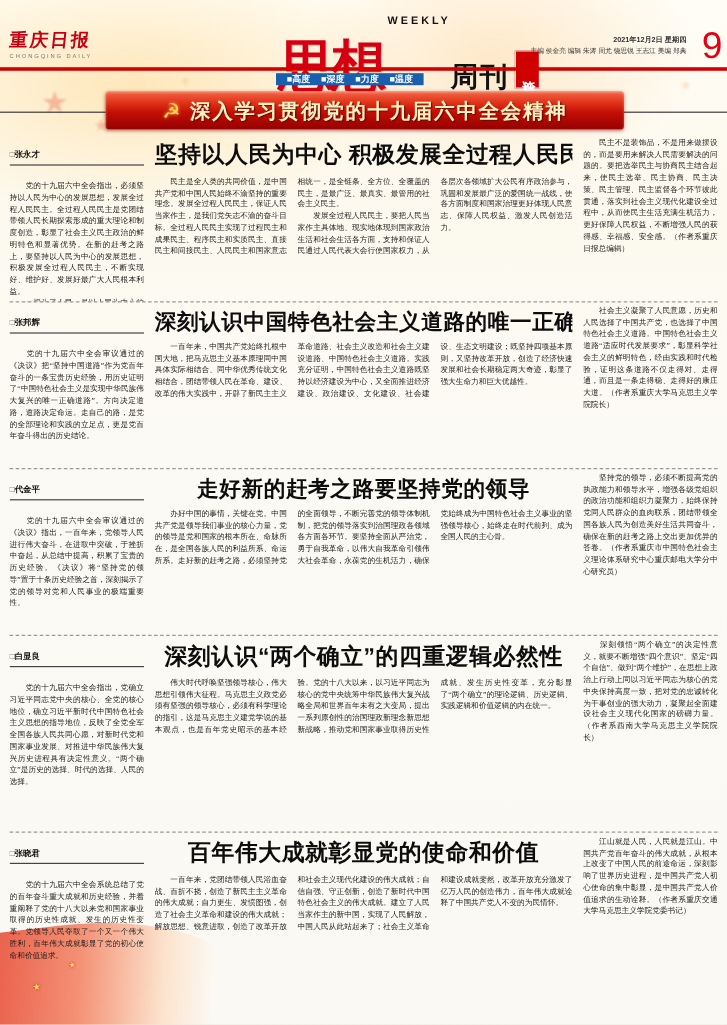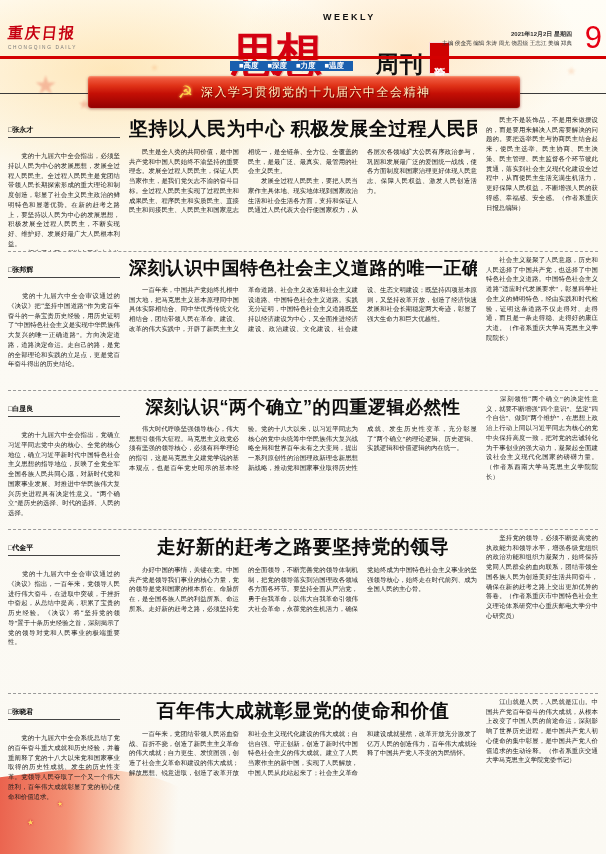--- a/index.html
+++ b/index.html
@@ -44,21 +44,21 @@
   .red-rule { position:absolute; left:0; right:0; top:56px; height:3px; background:#d40000; }
   .section-bar { position:absolute; left:230px; top:61px; background:#1a5fae; color:#fff;
     display:flex; gap:9px; padding:0 9px; font-size:7.5px; font-weight:bold; }
   
   .mid-line { position:absolute; left:0; right:0; top:93px; height:1px; background:#3a3a3a; }
   .banner { position:absolute; left:88px; top:76px; width:432px; height:32px;
     background:linear-gradient(180deg,#f4654a 0%,#e03318 30%,#c40f05 55%,#930000 100%);
     border-radius:3px; box-shadow:0 1px 3px rgba(120,0,0,.5), inset 0 1px 2px rgba(255,200,160,.55);
     display:flex; align-items:center; justify-content:center; gap:8px; }
   .emblem { color:#ffd24a; font-size:17px; text-shadow:0 0 3px rgba(255,220,120,.9); }
-  .banner-text { color:#fff3c2; font-size:12px; font-weight:normal; letter-spacing:1.5px;
+  .banner-text { color:#fff3c2; font-size:17px; font-weight:bold; letter-spacing:1.5px;
     text-shadow:1px 1px 1px rgba(90,0,0,.8); white-space:nowrap; }
   
   #articles { position:absolute; left:8px; right:8px; top:112px; }
   .article { display:flex; gap:9px; height:139px; overflow:hidden; padding-top:3px; }
   .article + .article { border-top:1px dashed #9a9a9a; }
   .article.a5 { height:150px;margin-top:25px; }
   .col { width:112px; flex:0 0 112px; font-family:"Liberation Serif",serif; font-size:6.4px;
     line-height:1.52; text-align:justify; color:#1c1c1c; white-space:pre-line; overflow:hidden; }
   .author { font-family:"Liberation Sans",sans-serif; font-size:7px; font-weight:bold; color:#111;
     border-bottom:1px solid #444; padding-bottom:2px; margin-bottom:3px; white-space:nowrap; }
@@ -144,40 +144,40 @@
       </div>
       <div class="mid">
         <h2 class="headline">深刻认识中国特色社会主义道路的唯一正确性</h2>
         <div class="mid-body">　　一百年来，中国共产党始终扎根中国大地，把马克思主义基本原理同中国具体实际相结合、同中华优秀传统文化相结合，团结带领人民在革命、建设、改革的伟大实践中，开辟了新民主主义革命道路、社会主义改造和社会主义建设道路、中国特色社会主义道路。实践充分证明，中国特色社会主义道路既坚持以经济建设为中心，又全面推进经济建设、政治建设、文化建设、社会建设、生态文明建设；既坚持四项基本原则，又坚持改革开放，创造了经济快速发展和社会长期稳定两大奇迹，彰显了强大生命力和巨大优越性。</div>
       </div>
       <div class="col">　　社会主义凝聚了人民意愿，历史和人民选择了中国共产党，也选择了中国特色社会主义道路。中国特色社会主义道路“适应时代发展要求”，彰显科学社会主义的鲜明特色，经由实践和时代检验，证明这条道路不仅走得对、走得通，而且是一条走得稳、走得好的康庄大道。（作者系重庆大学马克思主义学院院长）</div>
     </section>
 
     <section class="article">
       <div class="col">
+        <div class="author">□代金平</div>
+        <span>　　党的十九届六中全会审议通过的《决议》指出，一百年来，党领导人民进行伟大奋斗，在进取中突破，于挫折中奋起，从总结中提高，积累了宝贵的历史经验。《决议》将“坚持党的领导”置于十条历史经验之首，深刻揭示了党的领导对党和人民事业的极端重要性。</span>
+      </div>
+      <div class="mid">
+        <h2 class="headline">走好新的赶考之路要坚持党的领导</h2>
+        <div class="mid-body">　　办好中国的事情，关键在党。中国共产党是领导我们事业的核心力量，党的领导是党和国家的根本所在、命脉所在，是全国各族人民的利益所系、命运所系。走好新的赶考之路，必须坚持党的全面领导，不断完善党的领导体制机制，把党的领导落实到治国理政各领域各方面各环节。要坚持全面从严治党，勇于自我革命，以伟大自我革命引领伟大社会革命，永葆党的生机活力，确保党始终成为中国特色社会主义事业的坚强领导核心，始终走在时代前列、成为全国人民的主心骨。</div>
+      </div>
+      <div class="col">　　坚持党的领导，必须不断提高党的执政能力和领导水平，增强各级党组织的政治功能和组织力凝聚力，始终保持党同人民群众的血肉联系，团结带领全国各族人民为创造美好生活共同奋斗，确保在新的赶考之路上交出更加优异的答卷。（作者系重庆市中国特色社会主义理论体系研究中心重庆邮电大学分中心研究员）</div>
+    </section>
+
+    <section class="article">
+      <div class="col">
         <div class="author">□白显良</div>
         <span>　　党的十九届六中全会指出，党确立习近平同志党中央的核心、全党的核心地位，确立习近平新时代中国特色社会主义思想的指导地位，反映了全党全军全国各族人民共同心愿，对新时代党和国家事业发展、对推进中华民族伟大复兴历史进程具有决定性意义。“两个确立”是历史的选择、时代的选择、人民的选择。</span>
       </div>
       <div class="mid">
         <h2 class="headline">深刻认识“两个确立”的四重逻辑必然性</h2>
         <div class="mid-body">　　伟大时代呼唤坚强领导核心，伟大思想引领伟大征程。马克思主义政党必须有坚强的领导核心，必须有科学理论的指引，这是马克思主义建党学说的基本观点，也是百年党史昭示的基本经验。党的十八大以来，以习近平同志为核心的党中央统筹中华民族伟大复兴战略全局和世界百年未有之大变局，提出一系列原创性的治国理政新理念新思想新战略，推动党和国家事业取得历史性成就、发生历史性变革，充分彰显了“两个确立”的理论逻辑、历史逻辑、实践逻辑和价值逻辑的内在统一。</div>
       </div>
       <div class="col">　　深刻领悟“两个确立”的决定性意义，就要不断增强“四个意识”、坚定“四个自信”、做到“两个维护”，在思想上政治上行动上同以习近平同志为核心的党中央保持高度一致，把对党的忠诚转化为干事创业的强大动力，凝聚起全面建设社会主义现代化国家的磅礴力量。（作者系西南大学马克思主义学院院长）</div>
-    </section>
-
-    <section class="article">
-      <div class="col">
-        <div class="author">□代金平</div>
-        <span>　　党的十九届六中全会审议通过的《决议》指出，一百年来，党领导人民进行伟大奋斗，在进取中突破，于挫折中奋起，从总结中提高，积累了宝贵的历史经验。《决议》将“坚持党的领导”置于十条历史经验之首，深刻揭示了党的领导对党和人民事业的极端重要性。</span>
-      </div>
-      <div class="mid">
-        <h2 class="headline">走好新的赶考之路要坚持党的领导</h2>
-        <div class="mid-body">　　办好中国的事情，关键在党。中国共产党是领导我们事业的核心力量，党的领导是党和国家的根本所在、命脉所在，是全国各族人民的利益所系、命运所系。走好新的赶考之路，必须坚持党的全面领导，不断完善党的领导体制机制，把党的领导落实到治国理政各领域各方面各环节。要坚持全面从严治党，勇于自我革命，以伟大自我革命引领伟大社会革命，永葆党的生机活力，确保党始终成为中国特色社会主义事业的坚强领导核心，始终走在时代前列、成为全国人民的主心骨。</div>
-      </div>
-      <div class="col">　　坚持党的领导，必须不断提高党的执政能力和领导水平，增强各级党组织的政治功能和组织力凝聚力，始终保持党同人民群众的血肉联系，团结带领全国各族人民为创造美好生活共同奋斗，确保在新的赶考之路上交出更加优异的答卷。（作者系重庆市中国特色社会主义理论体系研究中心重庆邮电大学分中心研究员）</div>
     </section>
 
     <section class="article a5">
       <div class="col">
         <div class="author">□张晓君</div>
         <span>　　党的十九届六中全会系统总结了党的百年奋斗重大成就和历史经验，并着重阐释了党的十八大以来党和国家事业取得的历史性成就、发生的历史性变革。党领导人民夺取了一个又一个伟大胜利，百年伟大成就彰显了党的初心使命和价值追求。</span>
       </div>
       <div class="mid">
         <h2 class="headline">百年伟大成就彰显党的使命和价值</h2>
         <div class="mid-body">　　一百年来，党团结带领人民浴血奋战、百折不挠，创造了新民主主义革命的伟大成就；自力更生、发愤图强，创造了社会主义革命和建设的伟大成就；解放思想、锐意进取，创造了改革开放和社会主义现代化建设的伟大成就；自信自强、守正创新，创造了新时代中国特色社会主义的伟大成就。建立了人民当家作主的新中国，实现了人民解放，中国人民从此站起来了；社会主义革命和建设成就斐然，改革开放充分激发了亿万人民的创造伟力，百年伟大成就诠释了中国共产党人不变的为民情怀。</div>

